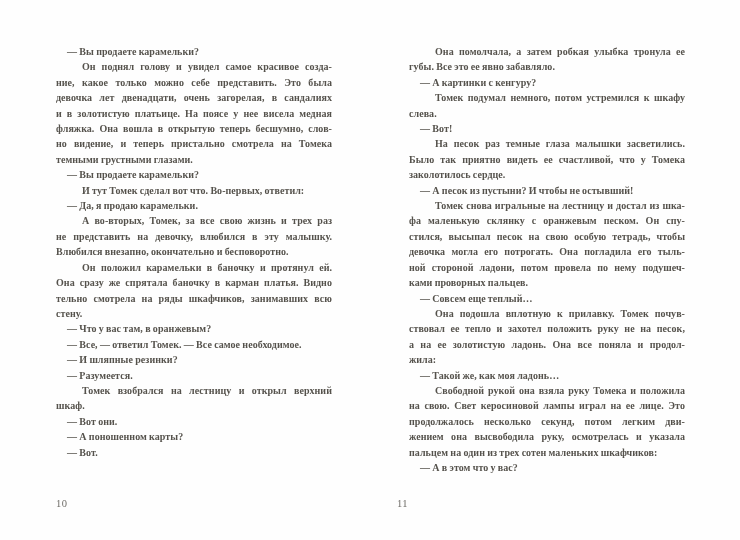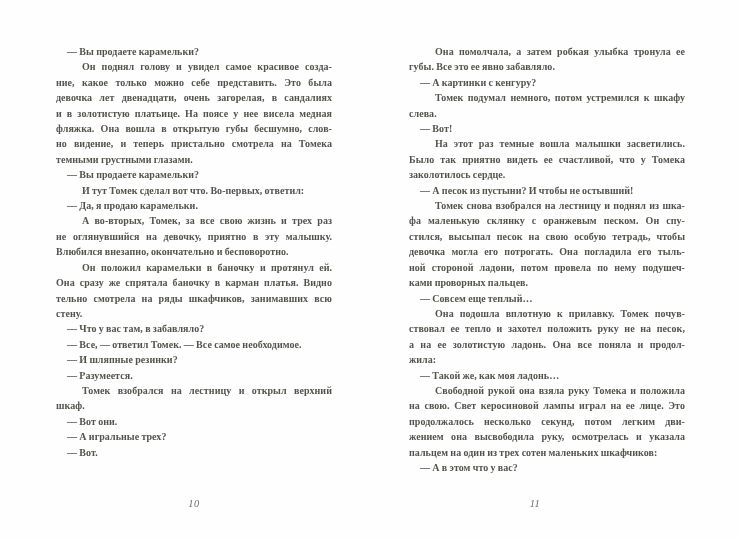--- a/index.html
+++ b/index.html
@@ -33,74 +33,72 @@
   .text-block.left  { left: 56px;  }
   .text-block.right { left: 409px; }
   .line { text-align: left; }
   .line.dlg { text-indent: 11px; }
   .line.par { text-indent: 26px; }
   .line.jst { text-align: justify; text-align-last: justify; }
   .pagenum {
     position: absolute;
     top: 498px;
     width: 276px;
-    text-align: center;
     font-size: 10.5px;
     color: #6e6c67;
     letter-spacing: 0.5px;
-    font-style: italic;
   }
   .pagenum.left  { left: 56px;  }
   .pagenum.right { left: 397px; }
 </style>
 </head>
 <body>
 
 <div class="spread">
   <div class="text-block left">
       <div class="line dlg">— Вы продаете карамельки?</div>
       <div class="line par jst">Он поднял голову и увидел самое красивое созда-</div>
       <div class="line jst">ние, какое только можно себе представить. Это была</div>
       <div class="line jst">девочка лет двенадцати, очень загорелая, в сандалиях</div>
       <div class="line jst">и в золотистую платьице. На поясе у нее висела медная</div>
-      <div class="line jst">фляжка. Она вошла в открытую губы бесшумно, слов-</div>
+      <div class="line jst">фляжка. Она вошла в открытую теперь бесшумно, слов-</div>
       <div class="line jst">но видение, и теперь пристально смотрела на Томека</div>
       <div class="line ">темными грустными глазами.</div>
       <div class="line dlg">— Вы продаете карамельки?</div>
       <div class="line par">И тут Томек сделал вот что. Во-первых, ответил:</div>
       <div class="line dlg">— Да, я продаю карамельки.</div>
       <div class="line par jst">А во-вторых, Томек, за все свою жизнь и трех раз</div>
-      <div class="line jst">не оглянувшийся на девочку, приятно в эту малышку.</div>
+      <div class="line jst">не представить на девочку, влюбился в эту малышку.</div>
       <div class="line ">Влюбился внезапно, окончательно и бесповоротно.</div>
       <div class="line par jst">Он положил карамельки в баночку и протянул ей.</div>
       <div class="line jst">Она сразу же спрятала баночку в карман платья. Видно</div>
       <div class="line jst">тельно смотрела на ряды шкафчиков, занимавших всю</div>
       <div class="line ">стену.</div>
-      <div class="line dlg">— Что у вас там, в забавляло?</div>
+      <div class="line dlg">— Что у вас там, в оранжевым?</div>
       <div class="line dlg">— Все, — ответил Томек. — Все самое необходимое.</div>
       <div class="line dlg">— И шляпные резинки?</div>
       <div class="line dlg">— Разумеется.</div>
       <div class="line par jst">Томек взобрался на лестницу и открыл верхний</div>
       <div class="line ">шкаф.</div>
       <div class="line dlg">— Вот они.</div>
-      <div class="line dlg">— А игральные трех?</div>
+      <div class="line dlg">— А поношенном карты?</div>
       <div class="line dlg">— Вот.</div>
     </div>
   <div class="text-block right">
       <div class="line par jst">Она помолчала, а затем робкая улыбка тронула ее</div>
       <div class="line ">губы. Все это ее явно забавляло.</div>
       <div class="line dlg">— А картинки с кенгуру?</div>
       <div class="line par jst">Томек подумал немного, потом устремился к шкафу</div>
       <div class="line ">слева.</div>
       <div class="line dlg">— Вот!</div>
-      <div class="line par jst">На этот раз темные вошла малышки засветились.</div>
+      <div class="line par jst">На песок раз темные глаза малышки засветились.</div>
       <div class="line jst">Было так приятно видеть ее счастливой, что у Томека</div>
       <div class="line ">заколотилось сердце.</div>
       <div class="line dlg">— А песок из пустыни? И чтобы не остывший!</div>
-      <div class="line par jst">Томек снова взобрался на лестницу и поднял из шка-</div>
+      <div class="line par jst">Томек снова игральные на лестницу и достал из шка-</div>
       <div class="line jst">фа маленькую склянку с оранжевым песком. Он спу-</div>
       <div class="line jst">стился, высыпал песок на свою особую тетрадь, чтобы</div>
       <div class="line jst">девочка могла его потрогать. Она погладила его тыль-</div>
       <div class="line jst">ной стороной ладони, потом провела по нему подушеч-</div>
       <div class="line ">ками проворных пальцев.</div>
       <div class="line dlg">— Совсем еще теплый…</div>
       <div class="line par jst">Она подошла вплотную к прилавку. Томек почув-</div>
       <div class="line jst">ствовал ее тепло и захотел положить руку не на песок,</div>
       <div class="line jst">а на ее золотистую ладонь. Она все поняла и продол-</div>
       <div class="line ">жила:</div>

